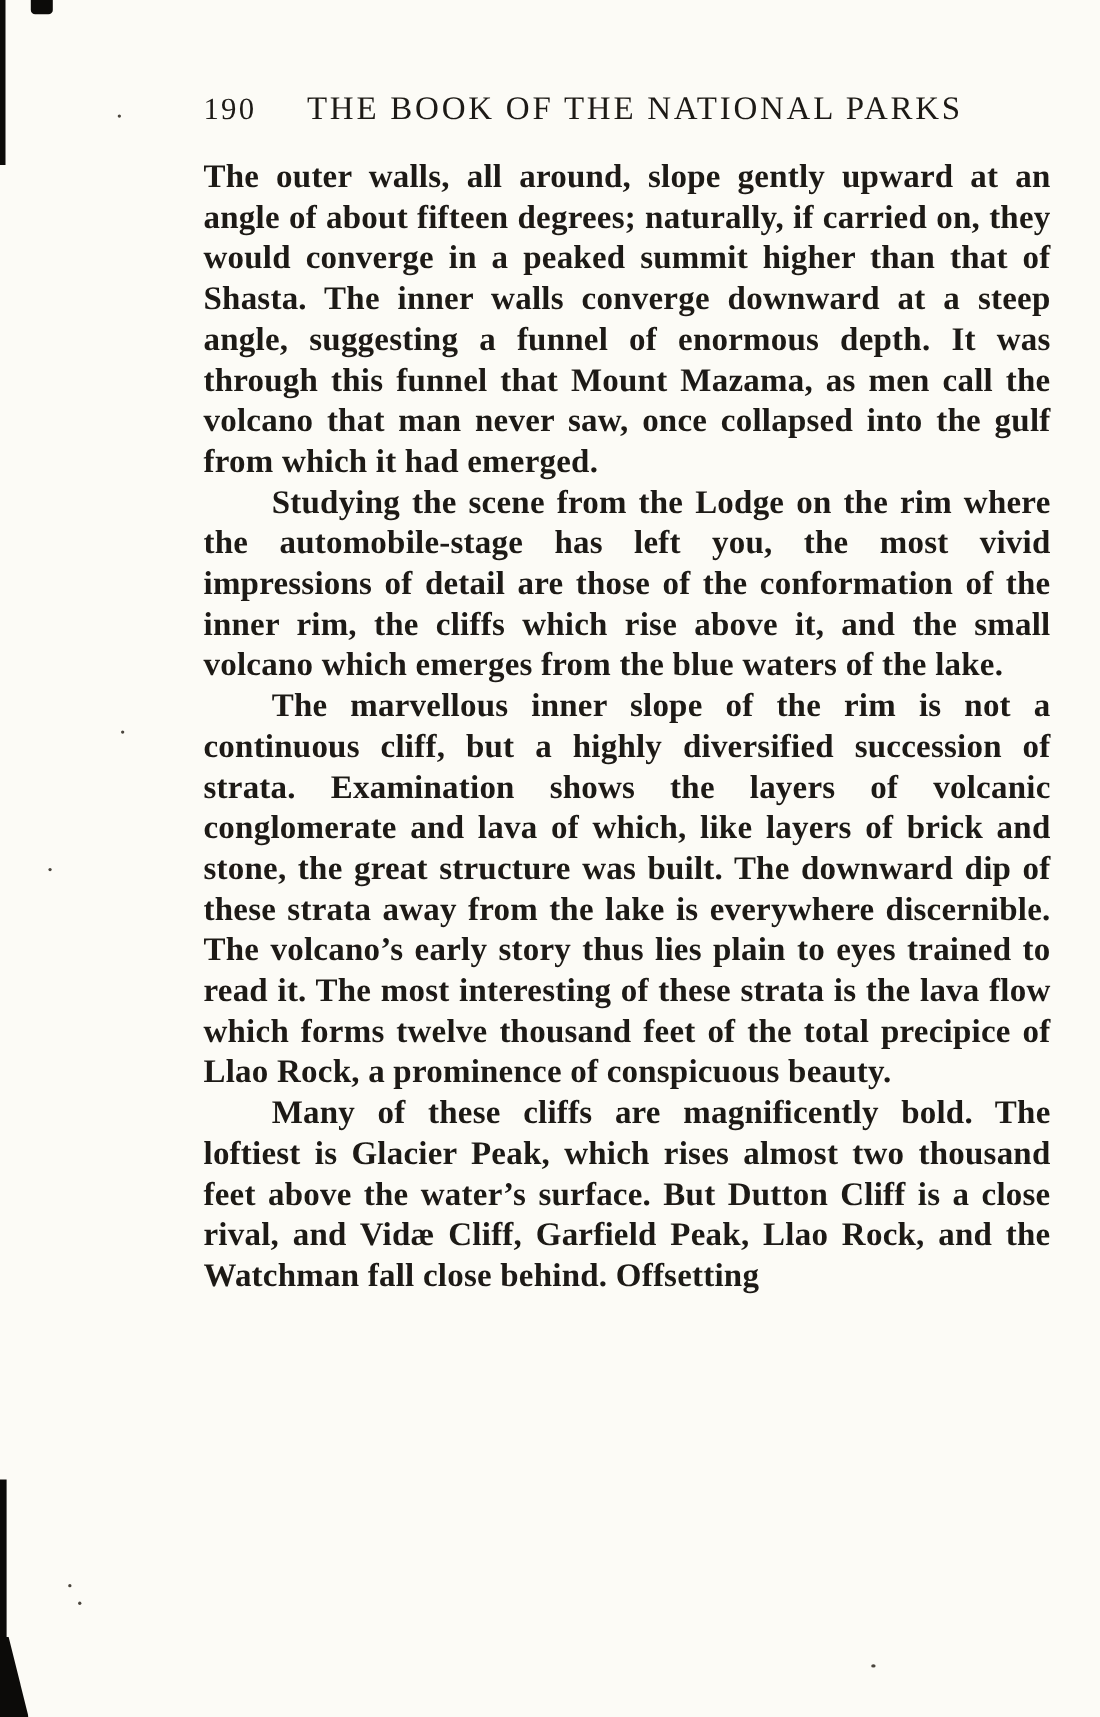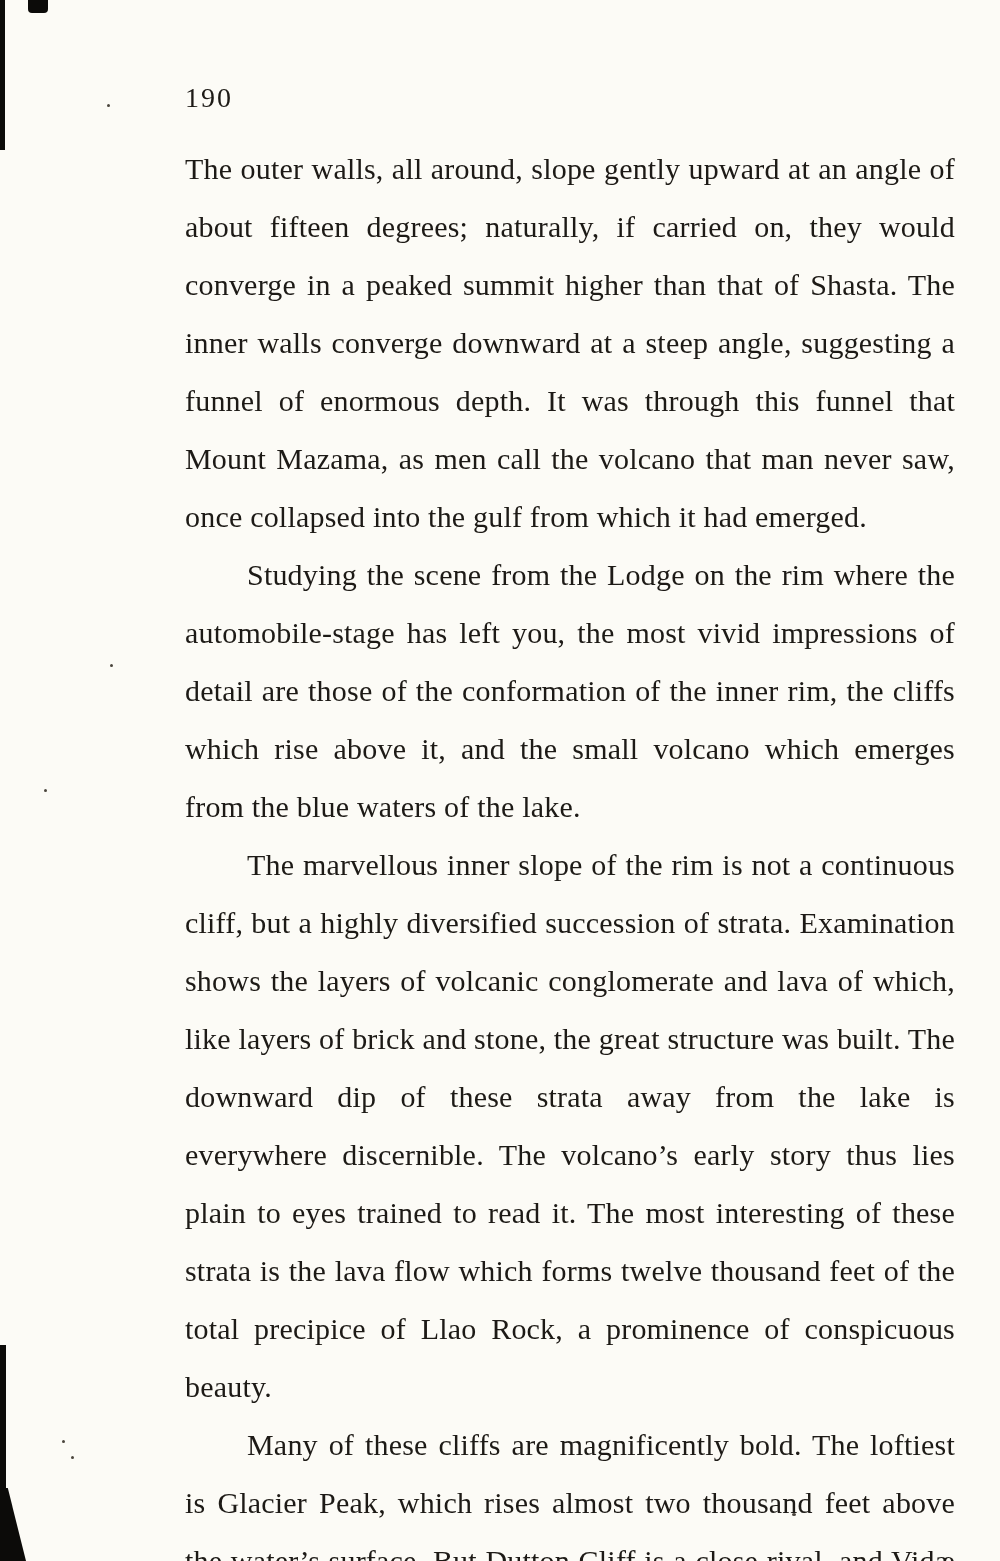--- a/index.html
+++ b/index.html
@@ -34,24 +34,25 @@
     letter-spacing: 2px;
     font-variant-numeric: oldstyle-nums;
   }
   .header-title {
     font-size: 30px;
     letter-spacing: 2.5px;
   }
   .body-text p {
     margin: 0;
     font-size: 30px;
-    line-height: 58px;
+    line-height: 37px;
     text-align: justify;
     text-indent: 62px;
     letter-spacing: 0.2px;
+    font-weight: bold;
   }
   .body-text p.no-indent {
     text-indent: 0;
   }
   
   .artifact {
     position: absolute;
     background: #0c0b09;
   }
   .artifact-top-left-tab   { left: 28px; top: 0; width: 20px; height: 13px; border-radius: 0 0 4px 4px; }
@@ -84,20 +85,21 @@
   <div class="speck speck-2"></div>
   <div class="speck speck-3"></div>
   <div class="speck speck-4"></div>
   <div class="speck speck-5"></div>
   <div class="speck speck-6"></div>
 
   <div class="page-inner">
 
     <div class="running-header">
       <span class="page-number">190</span>
+      <span class="header-title">THE BOOK OF THE NATIONAL PARKS</span>
     </div>
 
     <div class="body-text">
       <p class="no-indent">The outer walls, all around, slope gently upward at an angle of about fifteen degrees; naturally, if carried on, they would converge in a peaked summit higher than that of Shasta.  The inner walls converge downward at a steep angle, suggesting a funnel of enormous depth.  It was through this funnel that Mount Mazama, as men call the volcano that man never saw, once collapsed into the gulf from which it had emerged.</p>
       <p>Studying the scene from the Lodge on the rim where the automobile-stage has left you, the most vivid impressions of detail are those of the conformation of the inner rim, the cliffs which rise above it, and the small volcano which emerges from the blue waters of the lake.</p>
       <p>The marvellous inner slope of the rim is not a continuous cliff, but a highly diversified succession of strata.  Examination shows the layers of volcanic conglomerate and lava of which, like layers of brick and stone, the great structure was built.  The downward dip of these strata away from the lake is everywhere discernible.  The volcano’s early story thus lies plain to eyes trained to read it.  The most interesting of these strata is the lava flow which forms twelve thousand feet of the total precipice of Llao Rock, a prominence of conspicuous beauty.</p>
       <p>Many of these cliffs are magnificently bold.  The loftiest is Glacier Peak, which rises almost two thousand feet above the water’s surface.  But Dutton Cliff is a close rival, and Vidæ Cliff, Garfield Peak, Llao Rock, and the Watchman fall close behind.  Offsetting</p>
     </div>
 
   </div>

